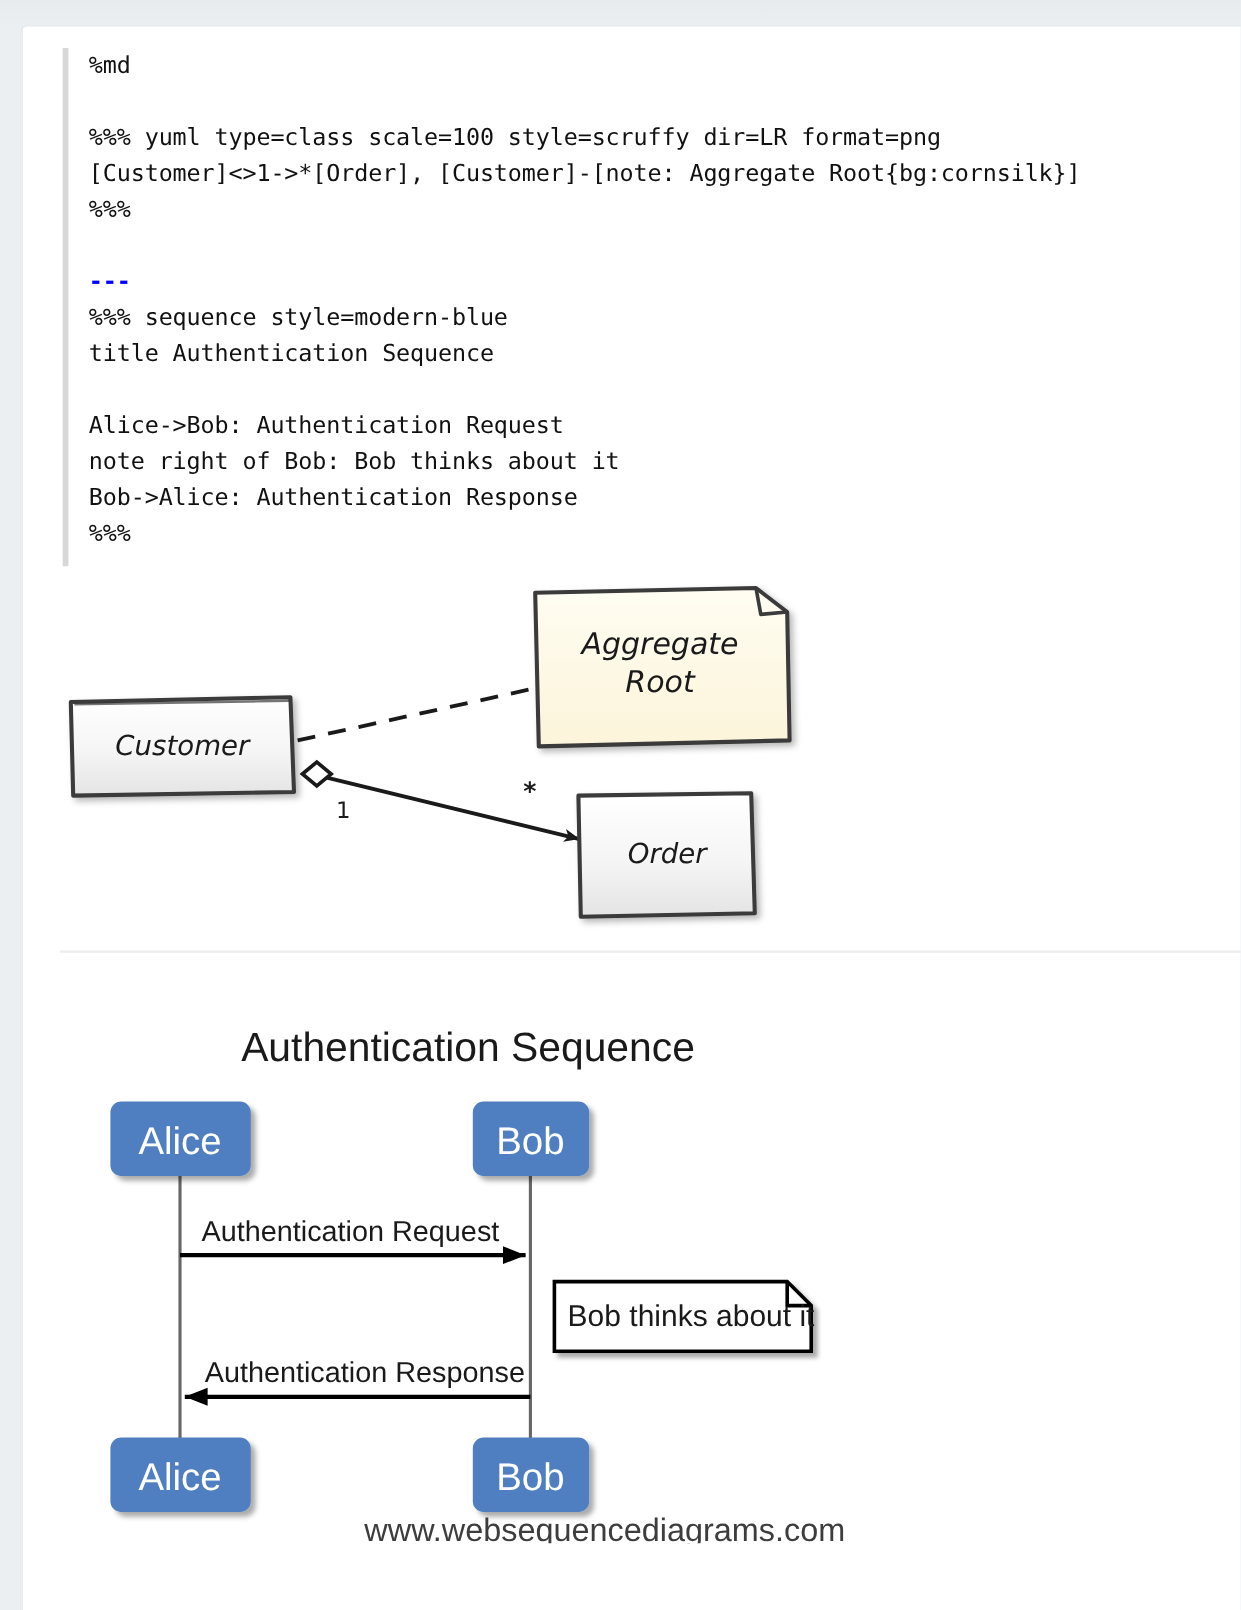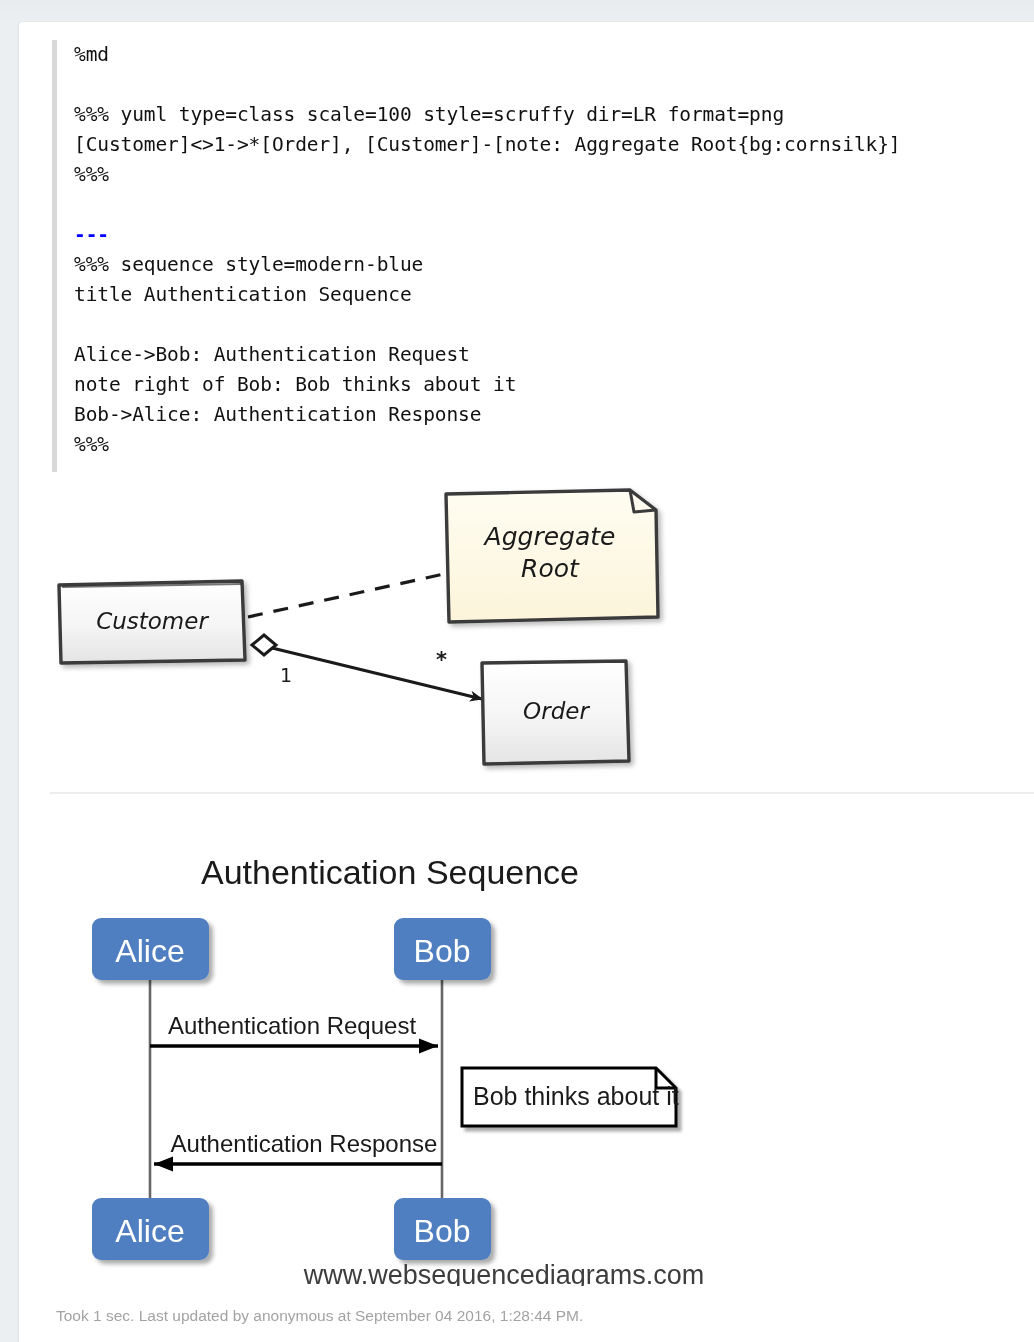--- a/index.html
+++ b/index.html
@@ -236,15 +236,14 @@
 
         <g filter="url(#actorShadow)">
           <rect x="342" y="392" width="97" height="62" rx="9" ry="9" fill="#4f7fc1"></rect>
         </g>
         <text x="390" y="436" text-anchor="middle" font-family="'Liberation Sans',sans-serif" font-size="32" fill="#ffffff">Bob</text>
 
         <text x="452" y="478" text-anchor="middle" font-family="'Liberation Sans',sans-serif" font-size="27" fill="#3d3d3d">www.websequencediagrams.com</text>
       </svg>
     </div>
 
-    <div id="footer">Took 1 sec. Last updated by anonymous at September 04 2016, 1:28:44 PM.</div>
   </div>
 </div>
 
 </body></html>

